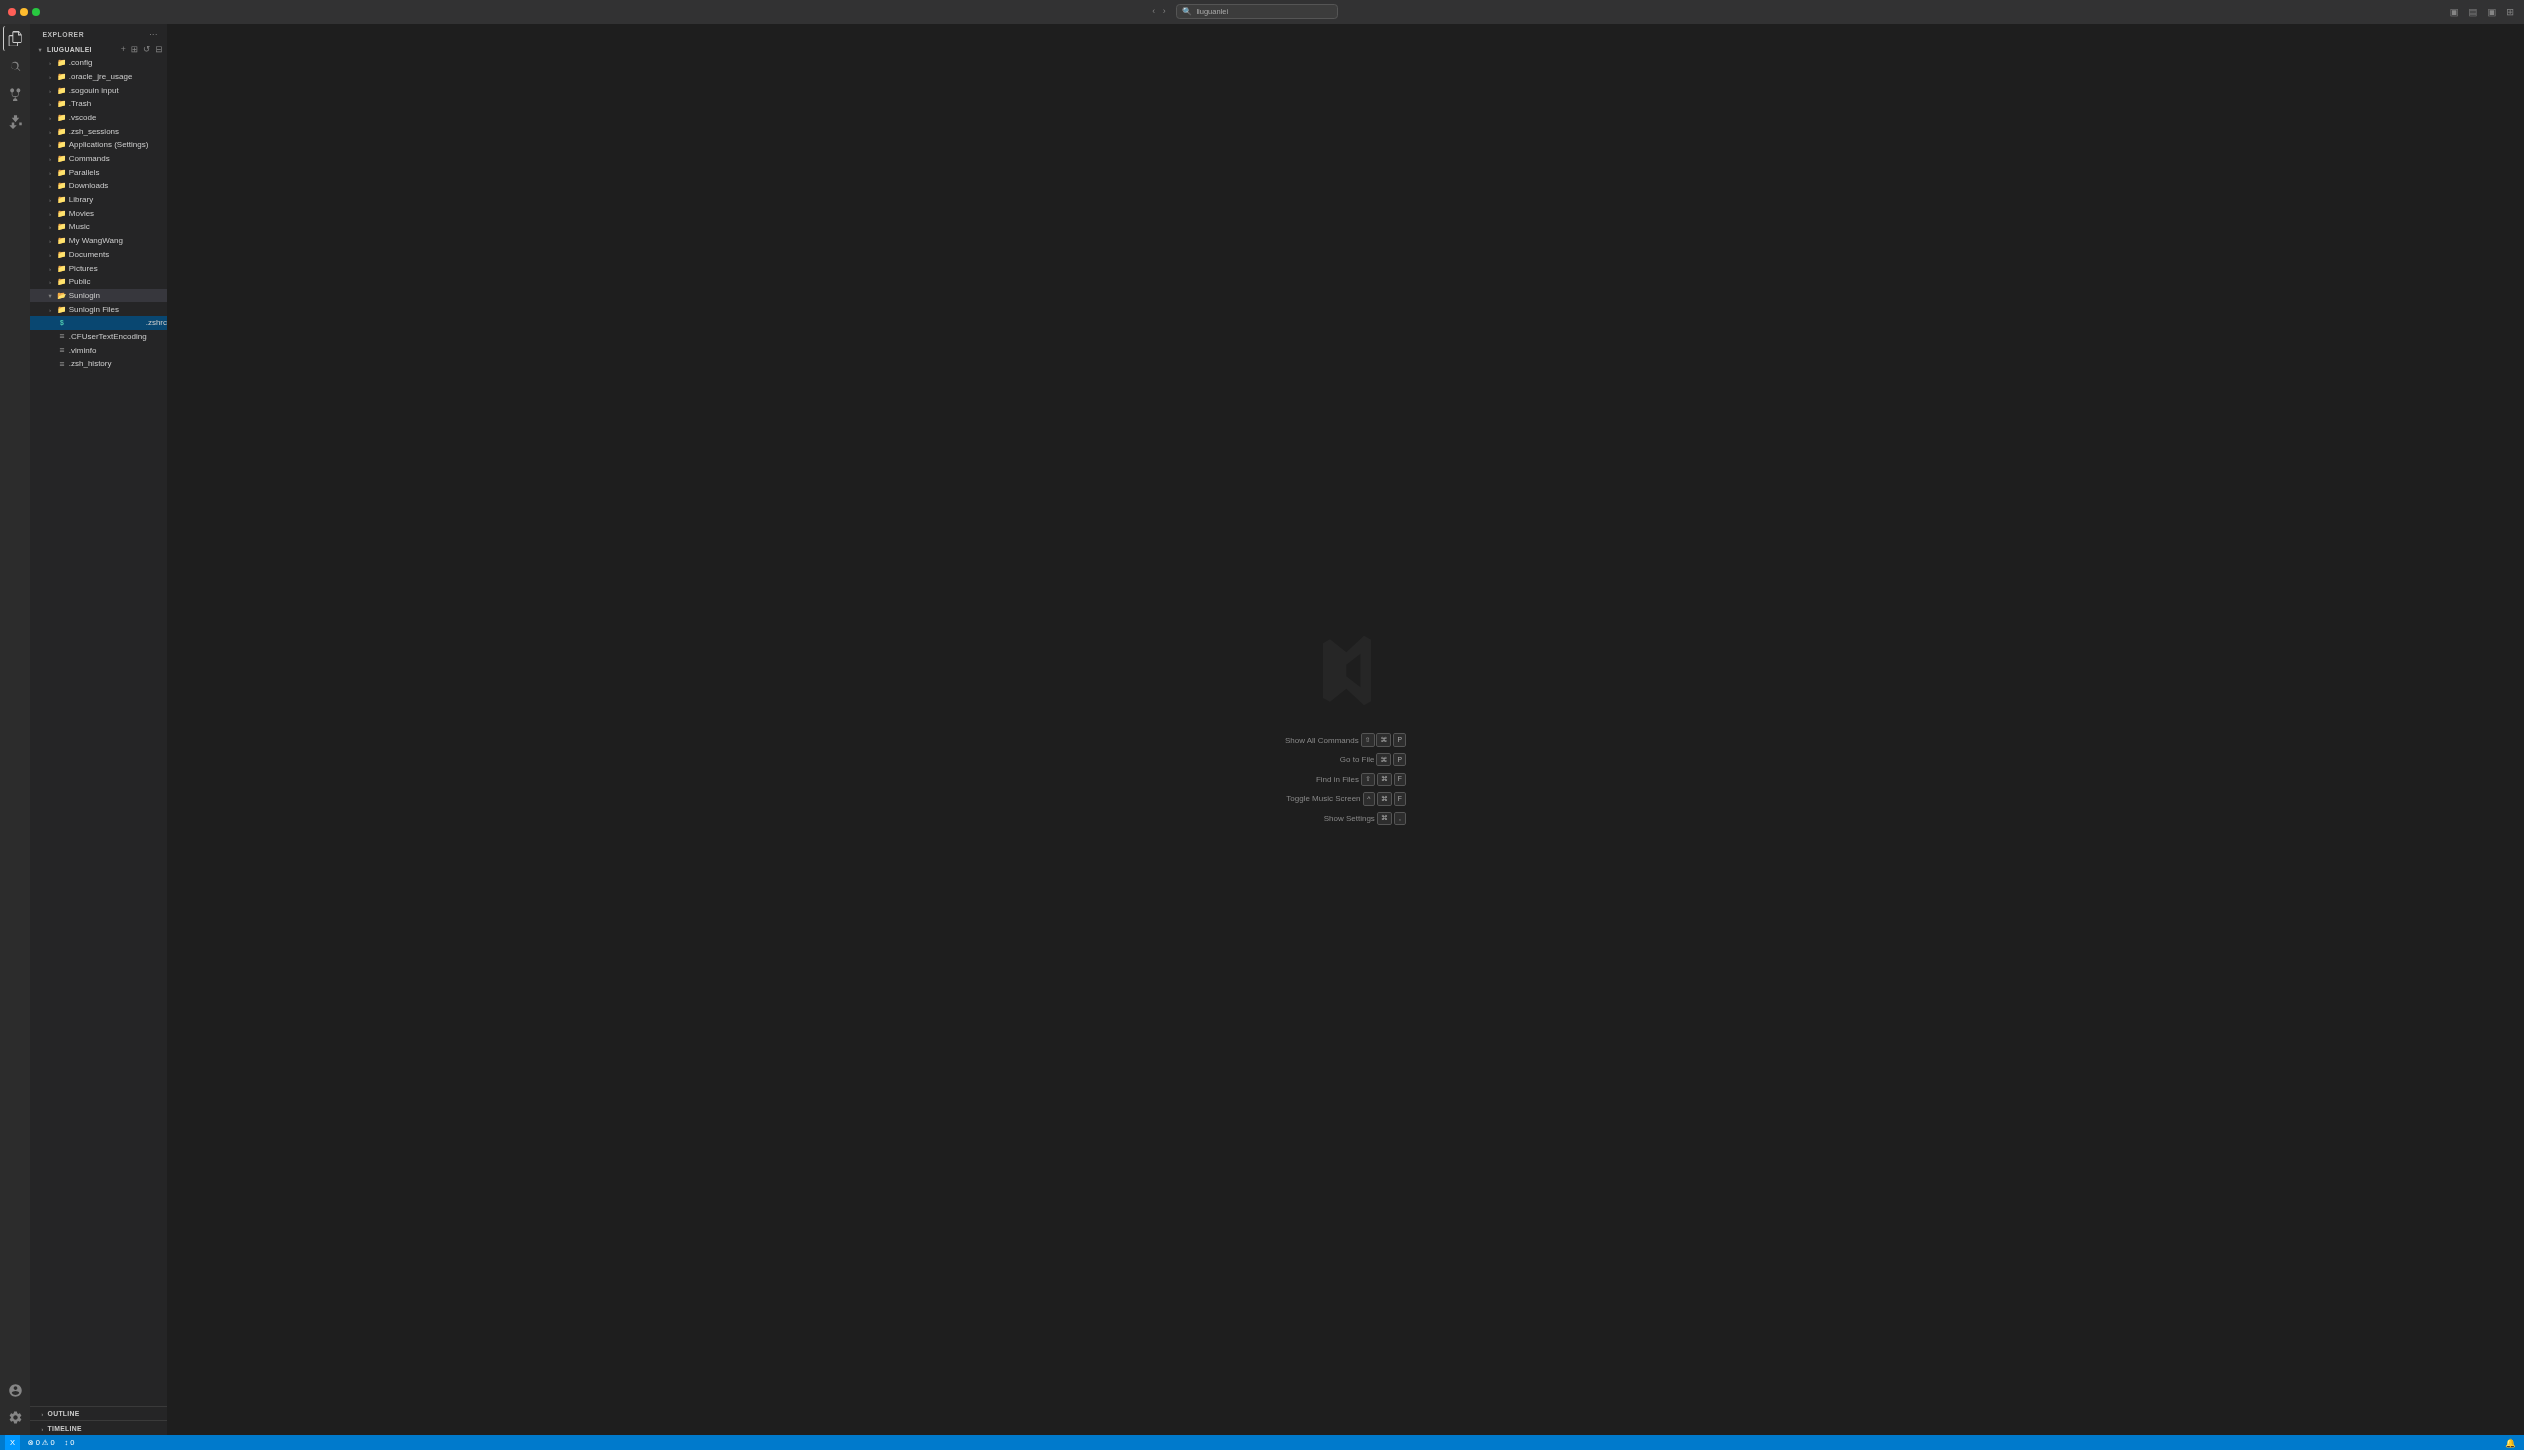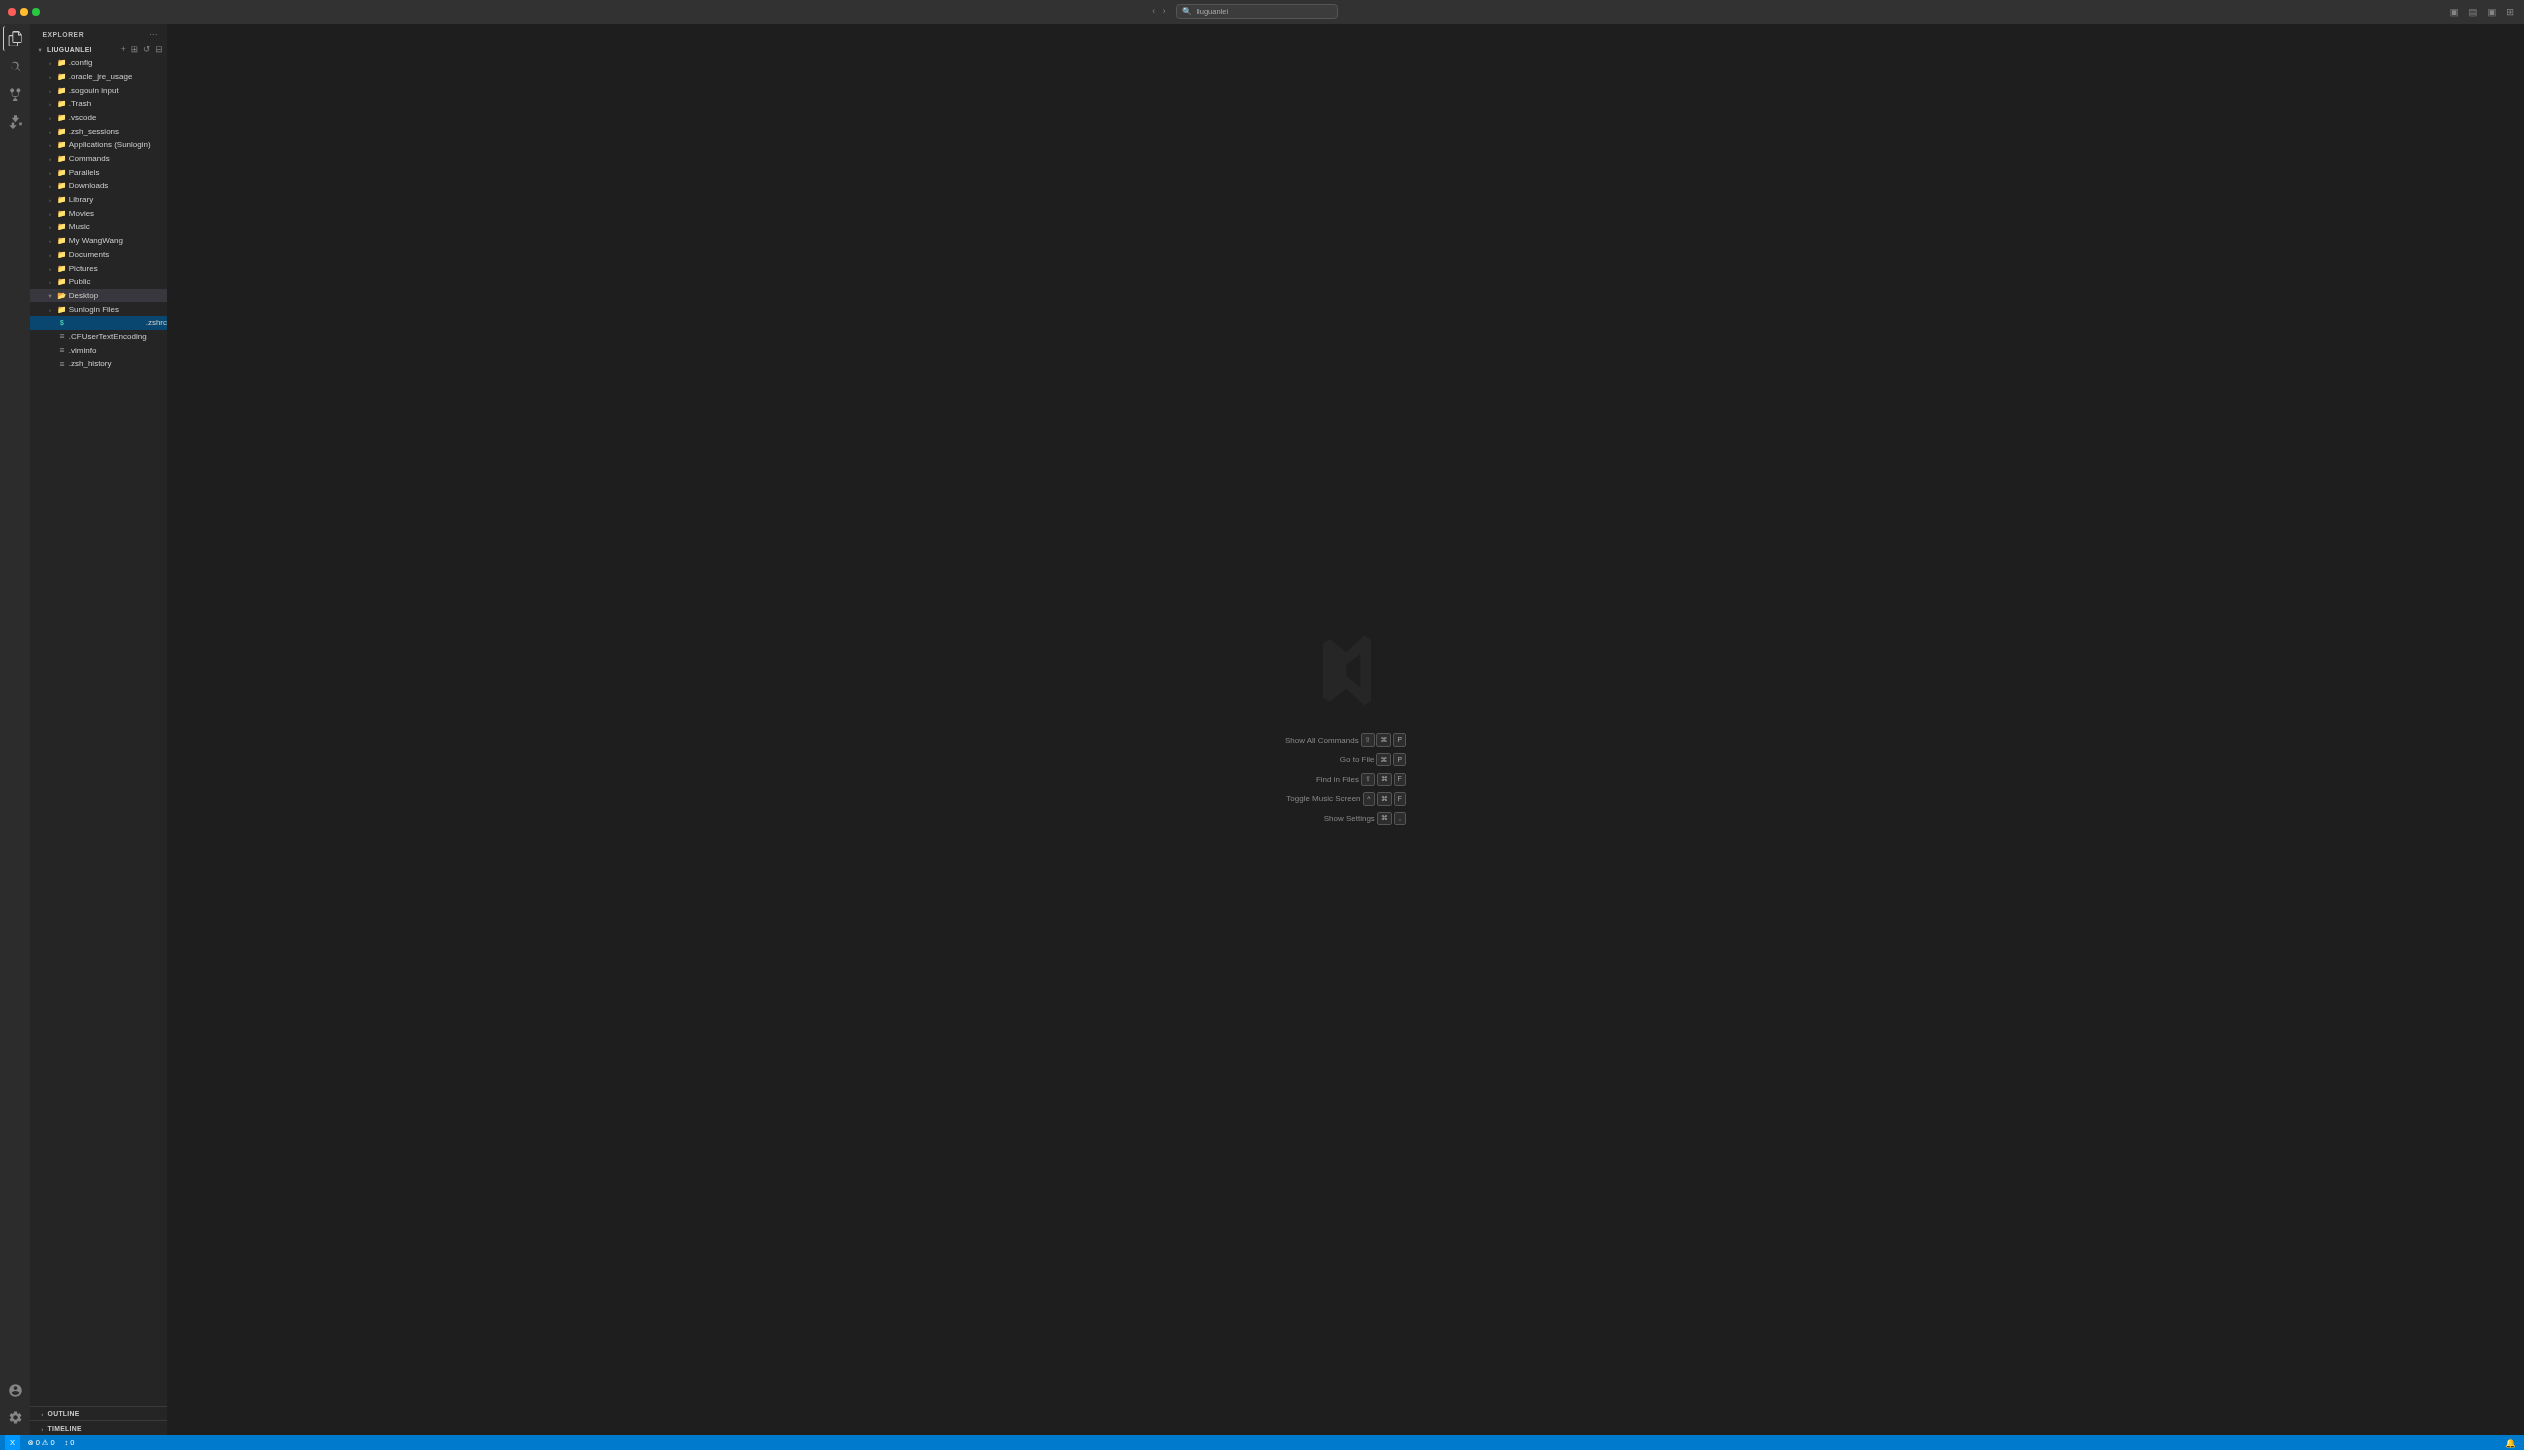--- a/index.html
+++ b/index.html
@@ -487,21 +487,21 @@
           <span class="tree-chevron">›</span>
           <span class="tree-icon folder-icon">📁</span>
           <span class="tree-label">.zsh_sessions</span>
         </div>
       </div>
 
       <div class="tree-item indent-1">
         <div class="tree-item-content">
           <span class="tree-chevron">›</span>
           <span class="tree-icon folder-icon">📁</span>
-          <span class="tree-label">Applications (Sunlogin)</span>
+          <span class="tree-label">Applications (Settings)</span>
         </div>
       </div>
 
       <div class="tree-item indent-1">
         <div class="tree-item-content">
           <span class="tree-chevron">›</span>
           <span class="tree-icon folder-icon">📁</span>
           <span class="tree-label">Commands</span>
         </div>
       </div>
@@ -575,21 +575,21 @@
           <span class="tree-chevron">›</span>
           <span class="tree-icon folder-icon">📁</span>
           <span class="tree-label">Public</span>
         </div>
       </div>
 
       <div class="tree-item indent-1 active">
         <div class="tree-item-content">
           <span class="tree-chevron">▾</span>
           <span class="tree-icon folder-icon">📂</span>
-          <span class="tree-label">Desktop</span>
+          <span class="tree-label">Sunlogin</span>
         </div>
       </div>
 
       <div class="tree-item indent-1">
         <div class="tree-item-content">
           <span class="tree-chevron">›</span>
           <span class="tree-icon folder-icon">📁</span>
           <span class="tree-label">Sunlogin Files</span>
         </div>
       </div>

